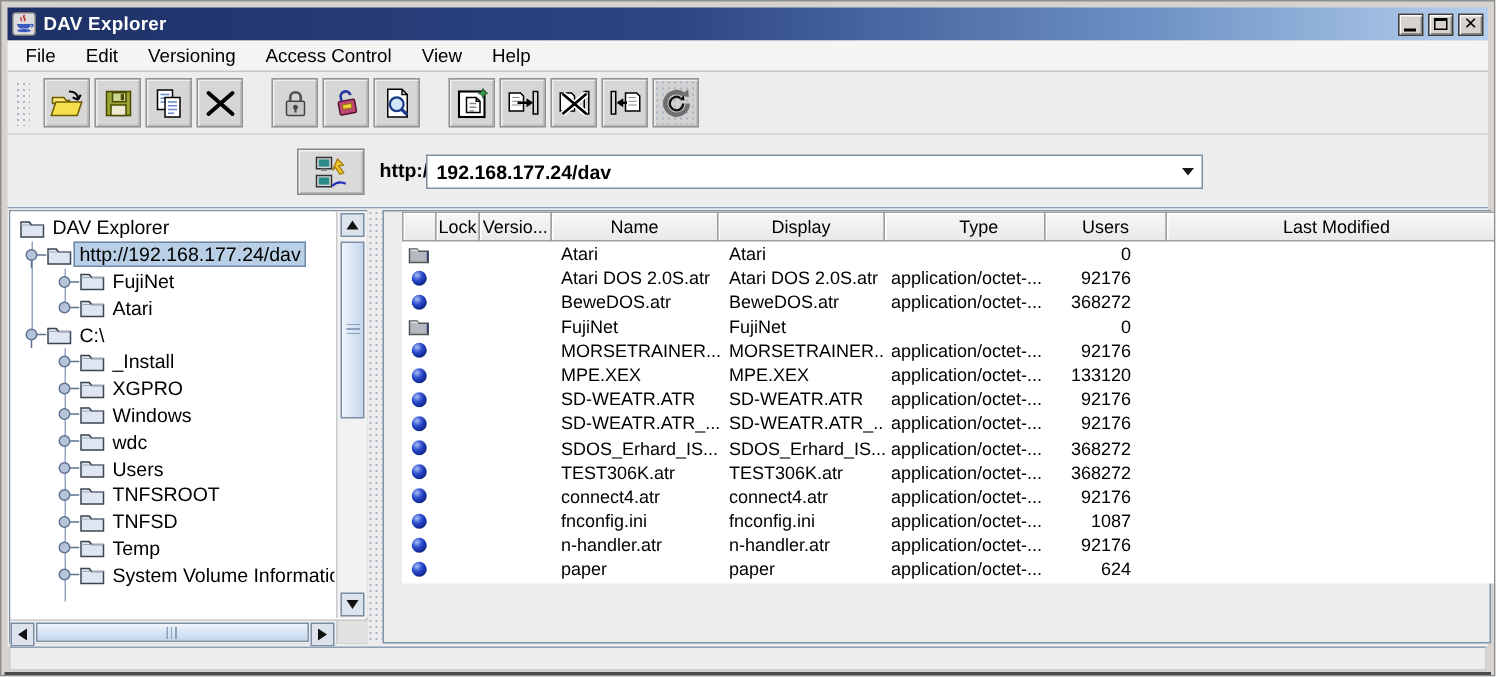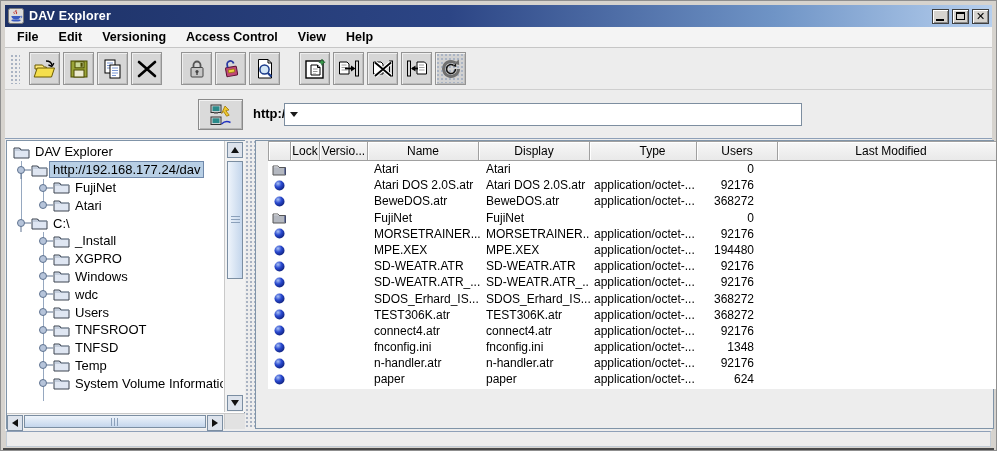--- a/index.html
+++ b/index.html
@@ -20,21 +20,21 @@
   .tb-spacer{flex:1;}
   .winbtn{width:17px;height:15px;margin-right:3px;background:#d6d3ce;border:1px solid #404040;
     box-shadow:inset 1px 1px 0 #fff, inset -1px -1px 0 #8a8a8a;display:flex;align-items:center;justify-content:center;position:relative;}
   .glyph-min{position:absolute;left:3px;bottom:2px;width:8px;height:2px;background:#000;}
   .glyph-max{width:9px;height:8px;border:1px solid #000;border-top-width:2px;}
   .glyph-close{font-size:11px;font-weight:bold;color:#000;line-height:1;}
 
   
   .menubar{position:absolute;left:4px;top:26px;right:4px;height:21px;background:#f4f4f4;
     border-bottom:1px solid #c6c6c6;display:flex;align-items:center;}
-  .menu-item{font-weight:bold;font-size:12.5px;color:#000;padding:20px 10px;cursor:default;}
+  .menu-item{font-weight:normal;font-size:12.5px;color:#000;padding:20px 10px;cursor:default;}
   .menu-item:first-child{margin-left:2px;}
 
   
   .toolbar{position:absolute;left:4px;top:47px;right:4px;height:42px;background:var(--panel-bg);
     border-bottom:1px solid #cfcfcf;display:flex;align-items:center;}
   .drag-texture{width:10px;height:30px;margin:0 9px 0 5px;
     background-image:radial-gradient(circle,#a9b3c3 28%,transparent 30%);background-size:4px 4px;}
   .tb-btn{width:31px;height:33px;margin-right:3px;background:#d6d6d6;border:1px solid #949494;
     box-shadow:inset 1px 1px 0 #efefef, inset -1px -1px 0 #bdbdbd;
     display:flex;align-items:center;justify-content:center;cursor:default;}
@@ -262,20 +262,21 @@
           <rect x="6" y="10.5" width="4" height="1.5" fill="#888"></rect>
           <rect x="3" y="15" width="10" height="7.5" fill="#d8d8d8" stroke="#333"></rect>
           <rect x="4.5" y="16.3" width="7" height="4.8" fill="#2a8a8a"></rect>
           <path d="M17 4 l4 4 -3.2 0.6 3.4 4.6 -2.6 1 -3-4.6 -2 2z" fill="#f0c830" stroke="#a07800" stroke-width="0.8"></path>
           <path d="M13.5 22 q4 -4 9 -1.5" stroke="#2030c0" stroke-width="1.4" fill="none"></path>
         </svg>
       </span>
     </div>
     <span class="proto-label">http://</span>
     <div class="combo">
+      <input type="text" readonly="" value="192.168.177.24/dav" style="">
       <span class="combo-arrow-btn">
           <span class="combo-arrow"></span>
         </span>
     </div>
   </div>
 
   <div class="main-bg"></div>
 
   <div class="tree-pane">
     <div class="tree-viewport">
@@ -597,21 +598,21 @@
                   </radialGradient>
                 </defs>
   <circle cx="5.5" cy="5.5" r="5" fill="url(#sg)"></circle>
               </svg>
             </div>
             <div class="t-cell c1" style="width: 30px;"></div>
             <div class="t-cell c2" style="width: 49px;"></div>
             <div class="t-cell c3" style="width: 112px;">MPE.XEX</div>
             <div class="t-cell c4" style="width: 108px;">MPE.XEX</div>
             <div class="t-cell c5" style="width: 108px;">application/octet-...</div>
-            <div class="t-cell c6" style="width: 82px;">194480</div>
+            <div class="t-cell c6" style="width: 82px;">133120</div>
             <div class="t-cell c7" style="width: 225px; flex: 1 1 0%;"></div>
           </div>
           <div class="t-row">
             <div class="t-cell c0" style="width: 23px;">
               <svg width="11" height="11" viewBox="0 0 11 11">
   <defs>
                   <radialGradient id="sg" cx="35%" cy="30%" r="80%">
     <stop offset="0%" stop-color="#a8c0f4"></stop>
                     <stop offset="45%" stop-color="#2a4ad0"></stop>
     <stop offset="100%" stop-color="#0a1a70"></stop>
@@ -723,21 +724,21 @@
                   </radialGradient>
                 </defs>
   <circle cx="5.5" cy="5.5" r="5" fill="url(#sg)"></circle>
               </svg>
             </div>
             <div class="t-cell c1" style="width: 30px;"></div>
             <div class="t-cell c2" style="width: 49px;"></div>
             <div class="t-cell c3" style="width: 112px;">fnconfig.ini</div>
             <div class="t-cell c4" style="width: 108px;">fnconfig.ini</div>
             <div class="t-cell c5" style="width: 108px;">application/octet-...</div>
-            <div class="t-cell c6" style="width: 82px;">1348</div>
+            <div class="t-cell c6" style="width: 82px;">1087</div>
             <div class="t-cell c7" style="width: 225px; flex: 1 1 0%;"></div>
           </div>
           <div class="t-row">
             <div class="t-cell c0" style="width: 23px;">
               <svg width="11" height="11" viewBox="0 0 11 11">
   <defs>
                   <radialGradient id="sg" cx="35%" cy="30%" r="80%">
     <stop offset="0%" stop-color="#a8c0f4"></stop>
                     <stop offset="45%" stop-color="#2a4ad0"></stop>
     <stop offset="100%" stop-color="#0a1a70"></stop>

